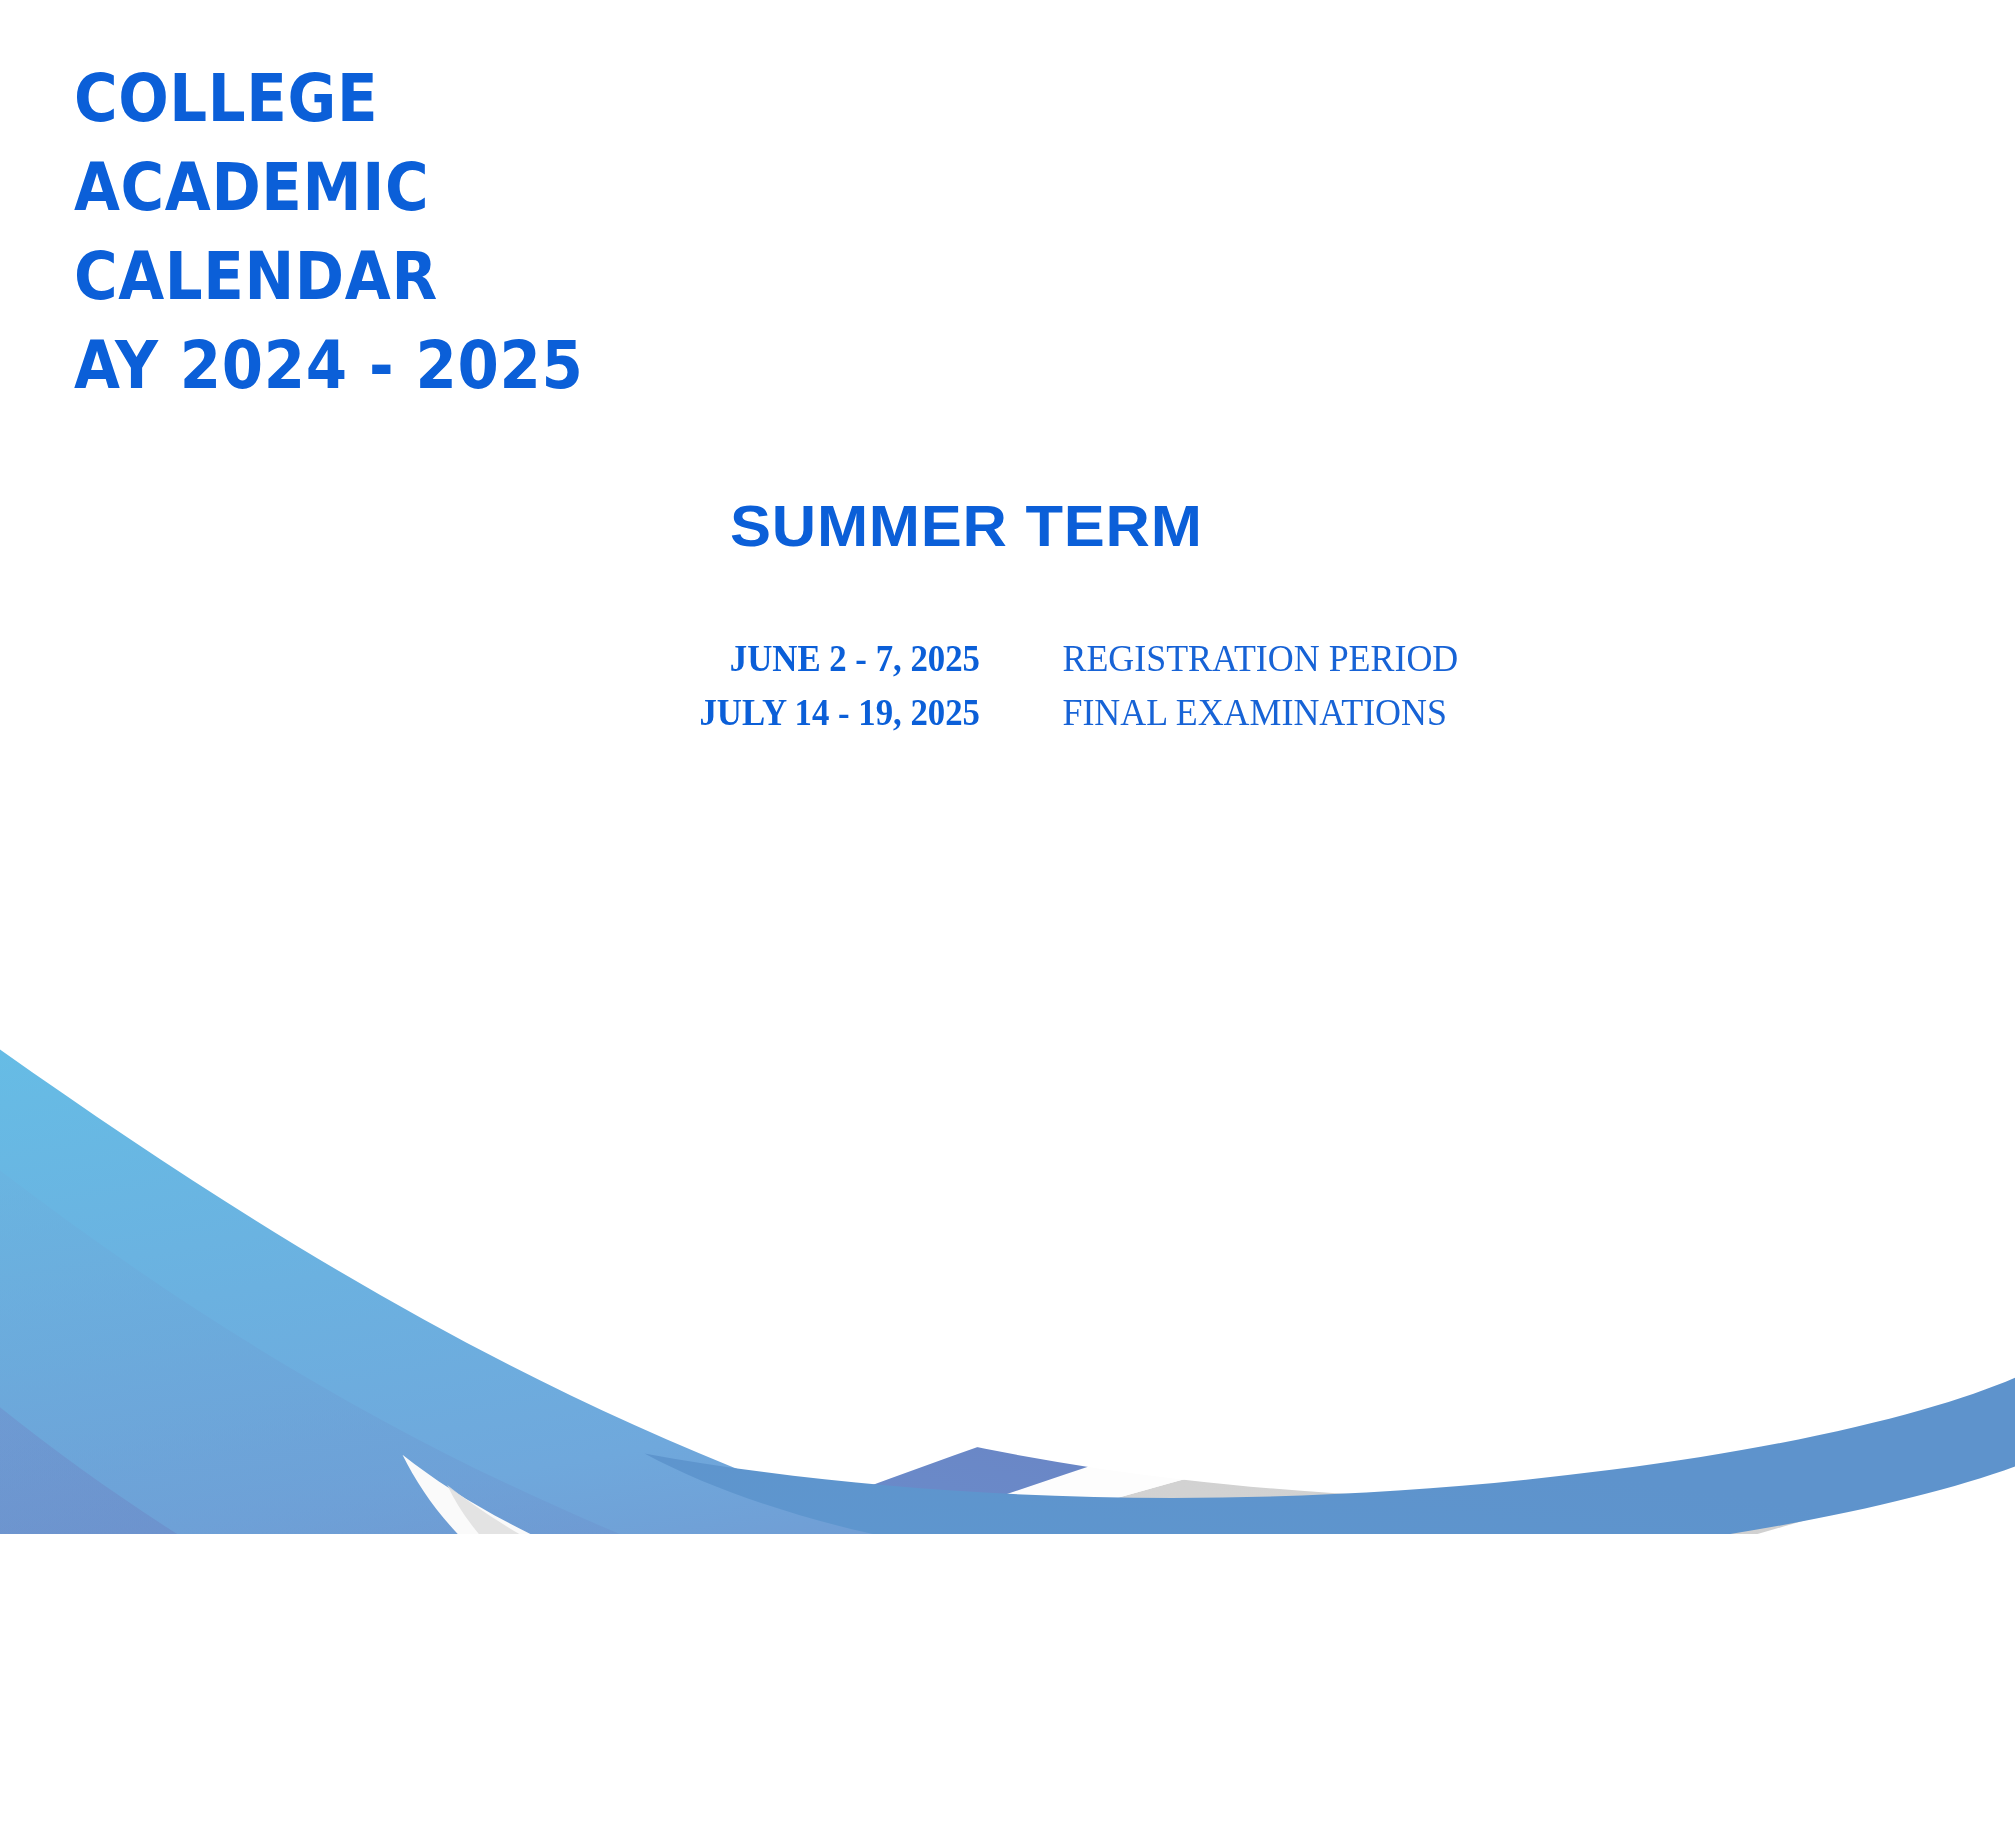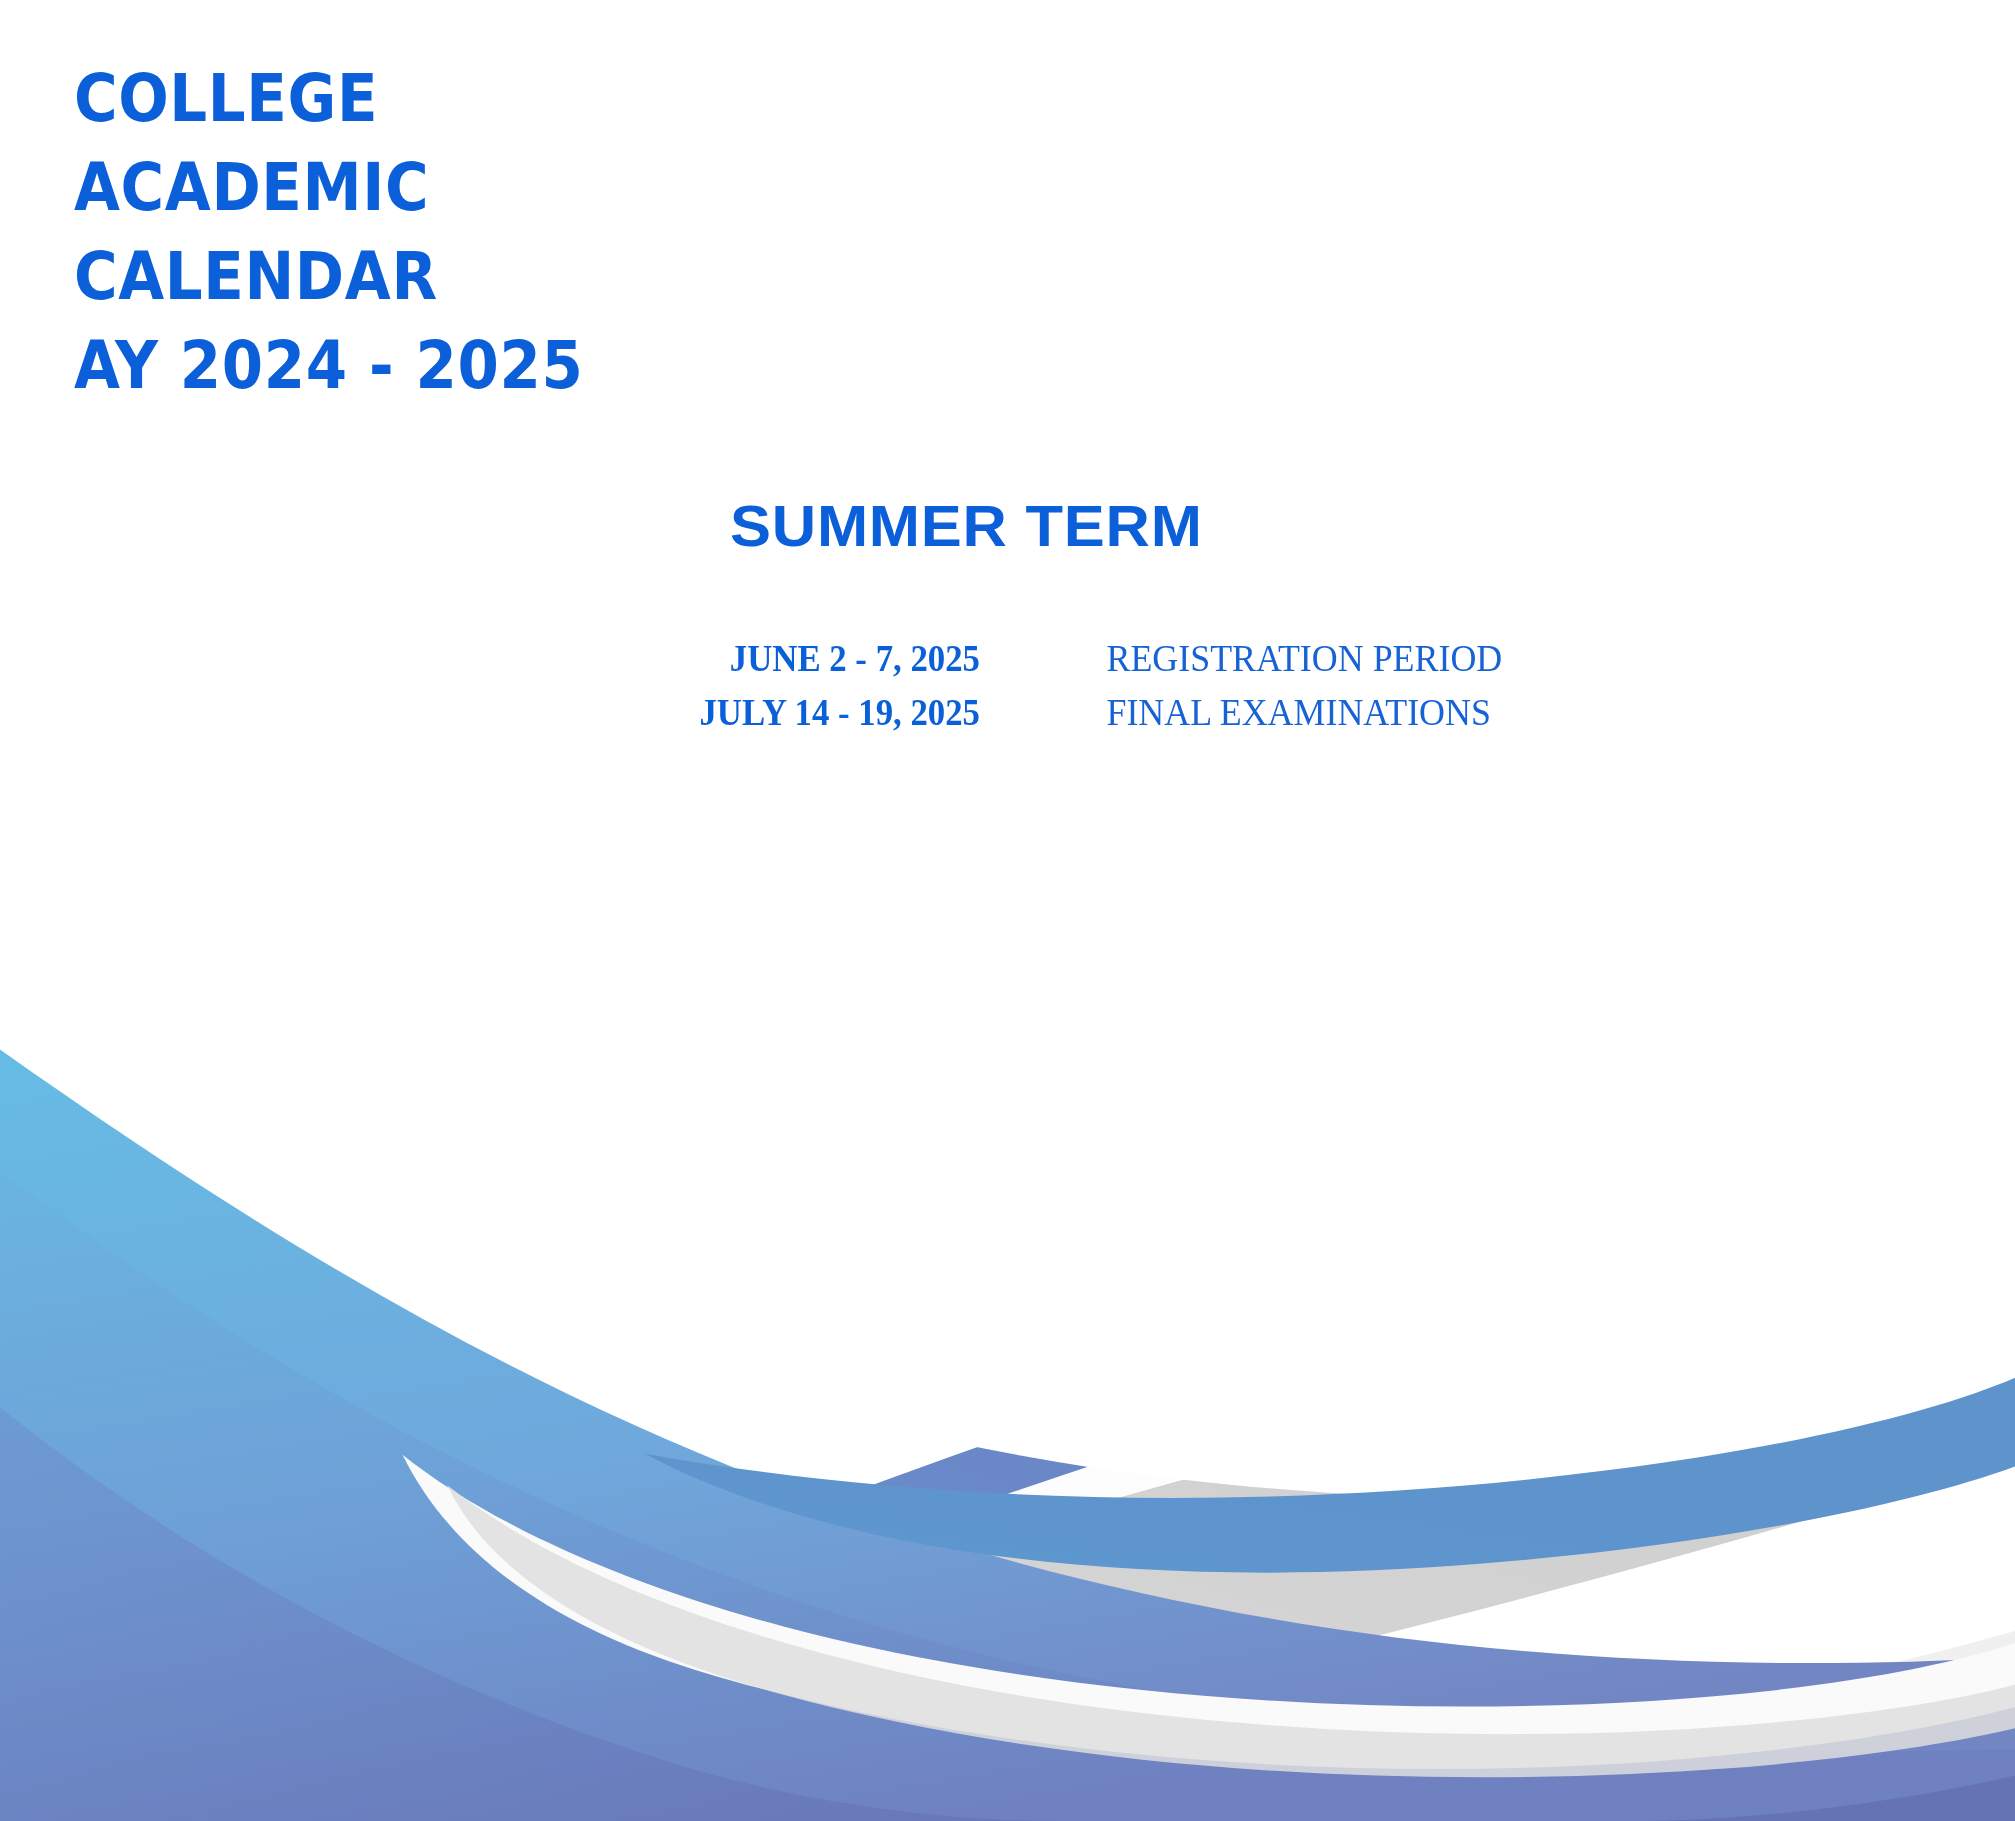--- a/index.html
+++ b/index.html
@@ -3,21 +3,21 @@
 <meta charset="utf-8">
 <style>
   html, body {
     margin: 0;
     padding: 0;
     background: #ffffff;
   }
   #page {
     position: relative;
     width: 2015px;
-    height: 1821px;
+    height: 1534px;
     background: #ffffff;
     overflow: hidden;
     font-family: "Liberation Serif", serif;
   }
 
   
   #wave-bg {
     position: absolute;
     left: 0;
     top: 0;
@@ -66,21 +66,20 @@
   #schedule {
     position: absolute;
     left: 460px;
     top: 634px;
     width: 1486px;
   }
   .sched-row {
     display: flex;
     align-items: flex-end;
     margin-bottom: 5.3px;
-    gap: 44px;
   }
   .sched-date {
     flex: 0 0 520px;
     text-align: right;
     font-family: "Liberation Serif", serif;
     font-weight: 700;
     font-size: 37px;
     line-height: 49px;
     color: #0B5FD8;
     white-space: nowrap;

